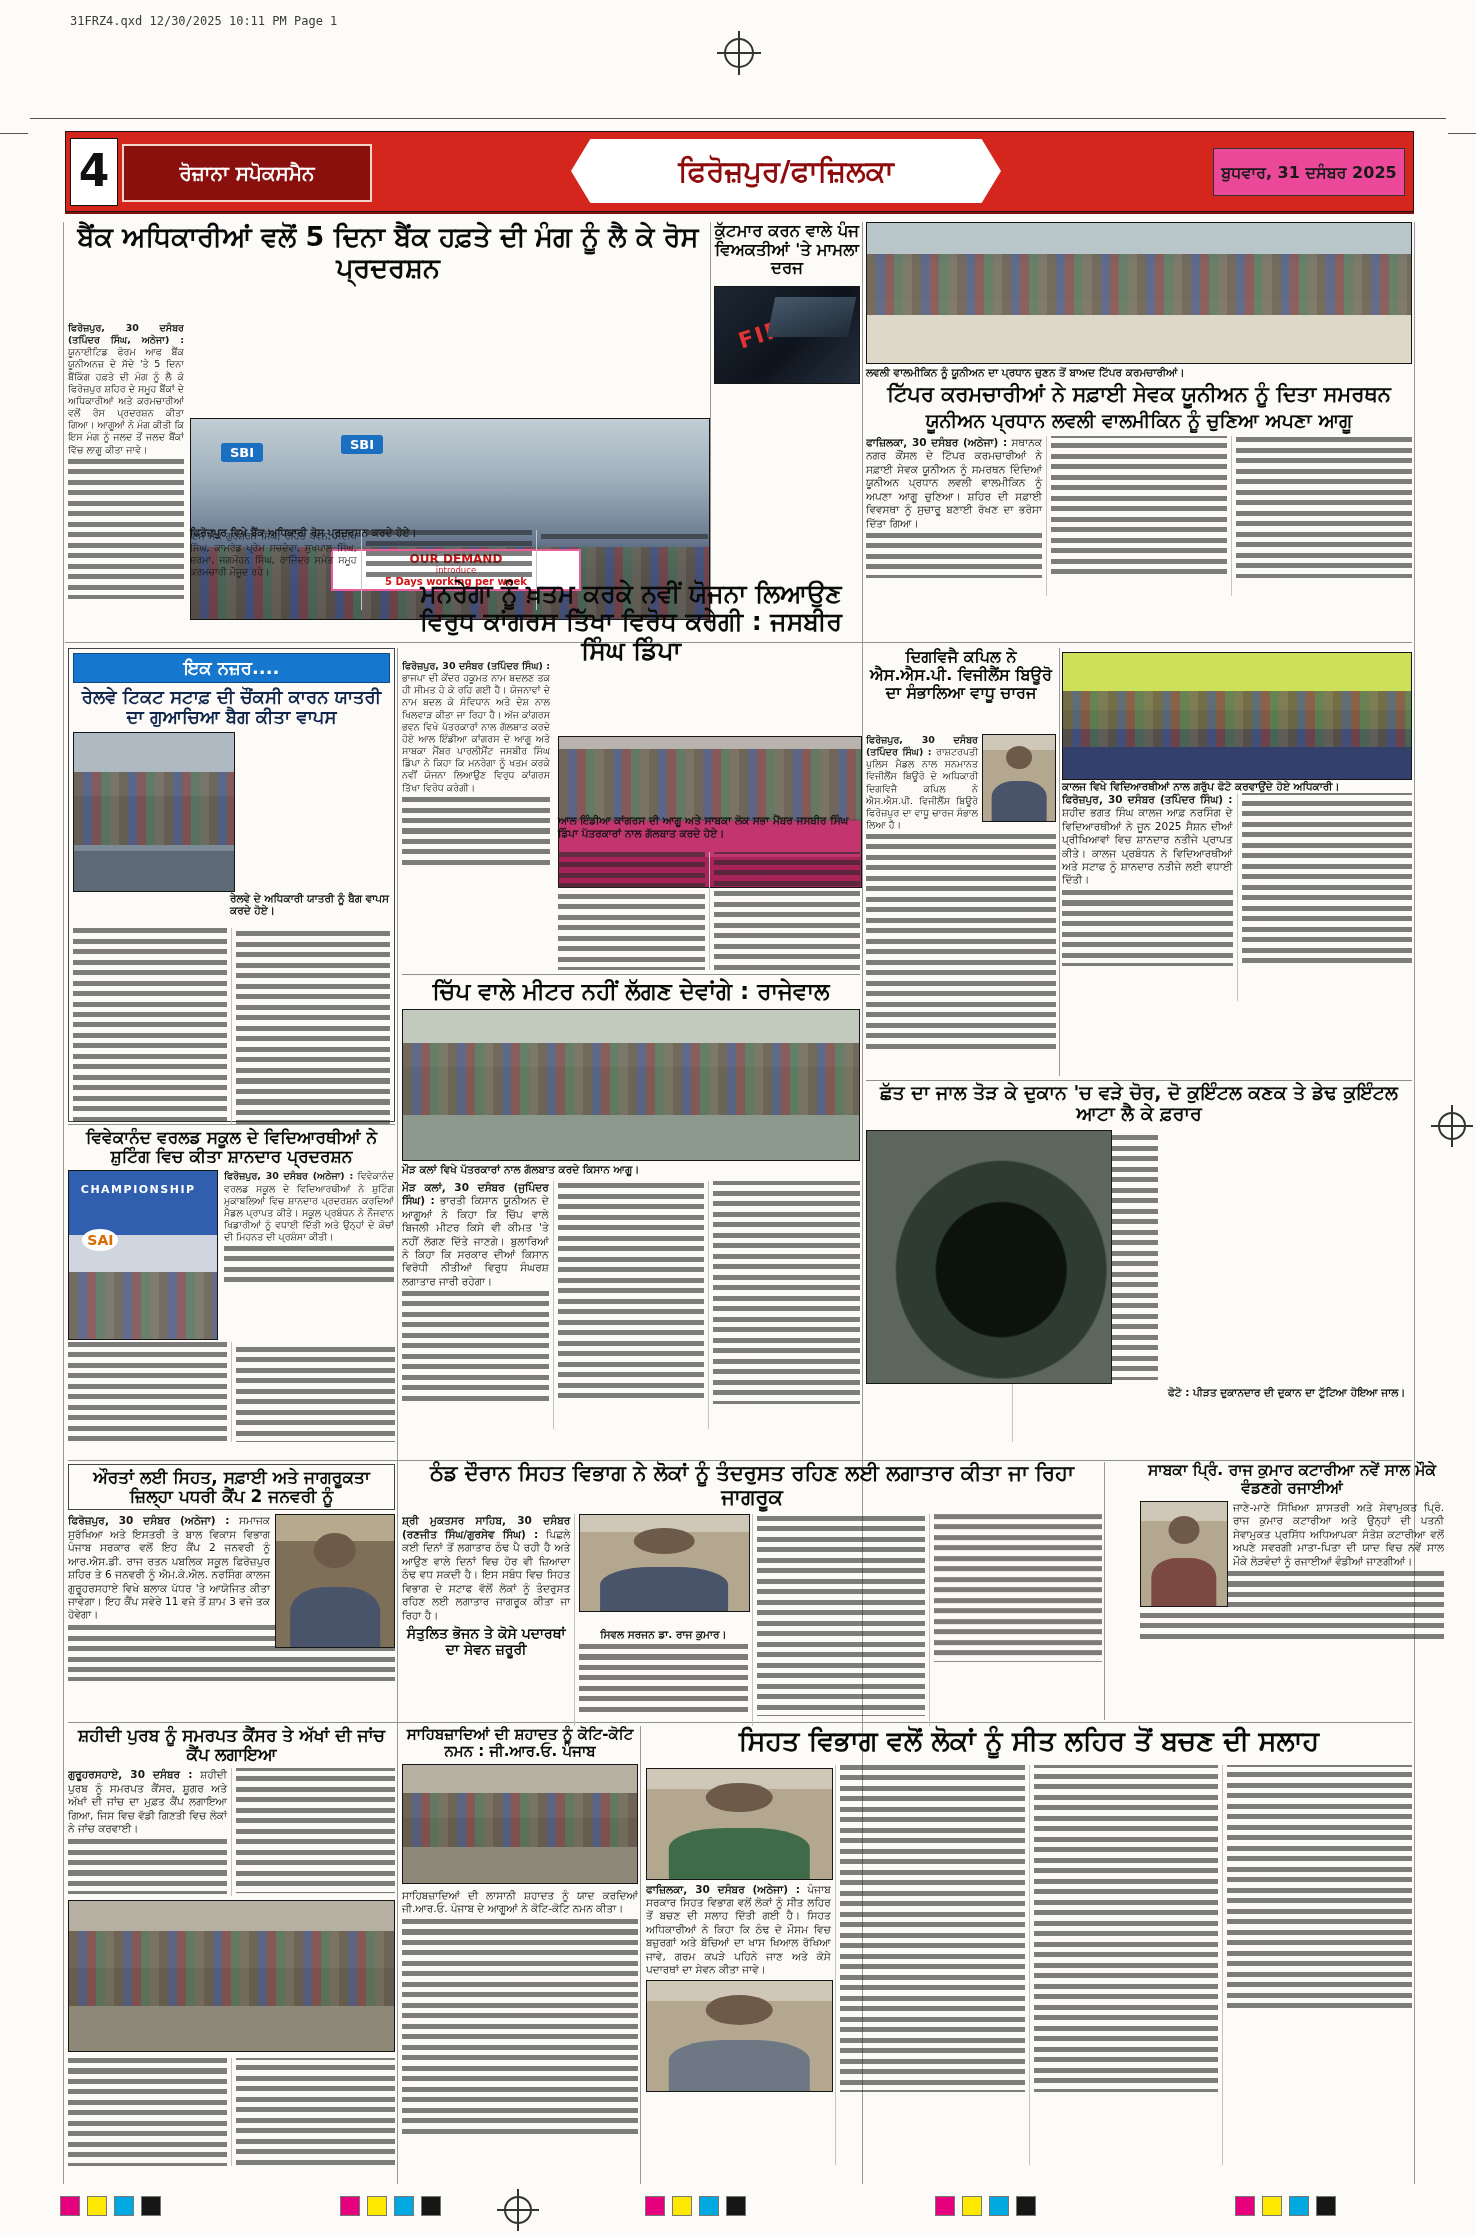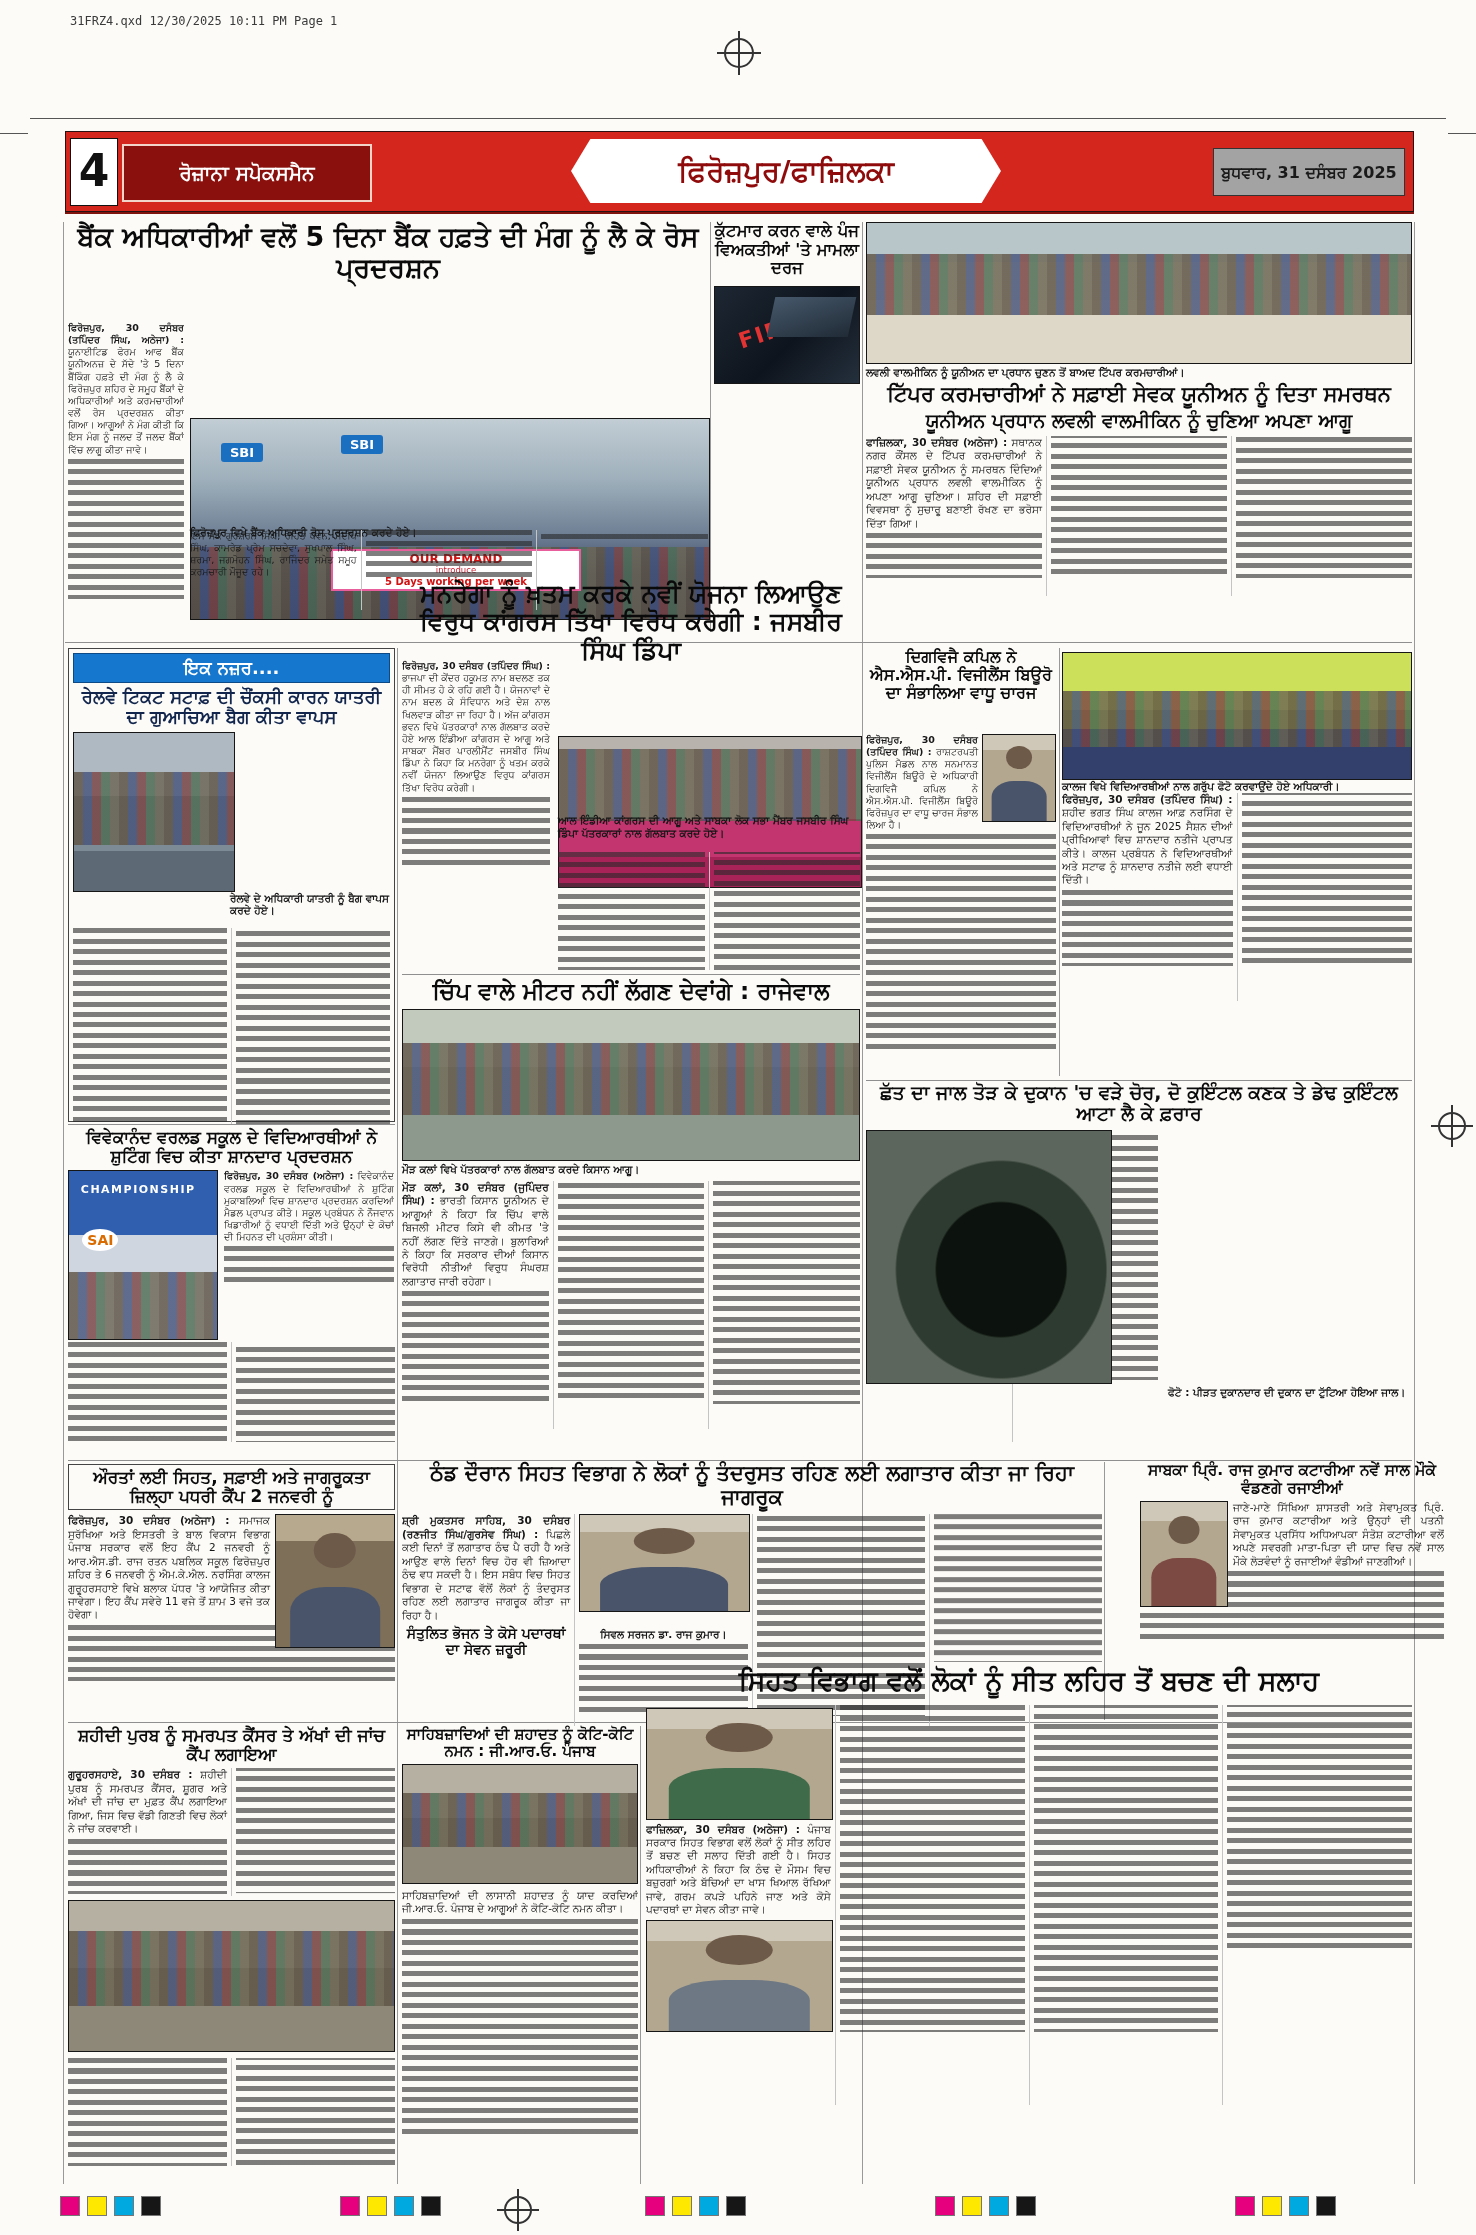--- a/index.html
+++ b/index.html
@@ -24,21 +24,21 @@
   .reg i{position:absolute;background:#333;}
   .reg .v{left:50%;top:-9px;bottom:-9px;width:2px;transform:translateX(-50%);}
   .reg .h{top:50%;left:-9px;right:-9px;height:2px;transform:translateY(-50%);}
   .sq{display:inline-block;width:18px;height:18px;margin-right:7px;vertical-align:top;border:1px solid #777;}
   
   .masthead{border:1px solid #2a1010;box-shadow:0 2px 0 #7e120d;}
   .mh-num{background:#fff;border:1px solid #111;text-align:center;font-weight:bold;font-size:44px;line-height:64px;color:#111;}
   .mh-brand{border:2px solid #f3d4c8;color:#fff;font-weight:bold;font-size:20px;text-align:center;display:flex;align-items:center;justify-content:center;}
   .ribbon{background:#fff;clip-path:polygon(0 50%,4.5% 0,95.5% 0,100% 50%,95.5% 100%,4.5% 100%);
           color:#8f0b0b;font-weight:bold;font-size:29px;text-align:center;display:flex;align-items:center;justify-content:center;}
-  .mh-date{background:#a3a3a3;border:1px solid #333;font-weight:bold;font-size:16px;color:#1a1a1a;display:flex;align-items:center;justify-content:center;}
+  .mh-date{background:#ec4899;border:1px solid #333;font-weight:bold;font-size:16px;color:#1a1a1a;display:flex;align-items:center;justify-content:center;}
   
   .photo{position:relative;border:1px solid #161616;overflow:hidden;background:#cfd2cd;}
   .crowd{position:absolute;left:0;right:0;opacity:.8;
          background:repeating-linear-gradient(90deg,#5d5244 0 9px,#45527a 9px 18px,#7a4343 18px 27px,#4e6b52 27px 36px,#6b6452 36px 45px);}
   .ph-bank{background:linear-gradient(180deg,#c2cdd4 0%,#9fb0bc 30%,#6e7f94 58%,#3f4a66 78%,#2e3650 100%);}
   .sbi{position:absolute;background:#1b6fc0;color:#fff;font-weight:bold;font-size:13px;padding:2px 9px;border-radius:3px;}
   .banner{position:absolute;background:#fff;border:2px solid #e85d9c;text-align:center;padding:2px 4px;}
   .banner .b1{color:#d11313;font-weight:bold;font-size:12px;line-height:1.1;}
   .banner .b2{color:#c23;font-size:8.5px;line-height:1.1;}
   .banner .b3{color:#d11313;font-weight:bold;font-size:10px;line-height:1.15;}
@@ -311,21 +311,21 @@
     <div class="bd" style="height:204px;overflow:hidden;margin-top:4px">
       <div class="photo portrait p-maroon" style="float:left;width:86px;height:104px;margin:0 5px 3px 0">
           <span class="pb"></span>
           <span class="pt"></span>
         </div>
       <p>ਜਾਣੇ-ਮਾਣੇ ਸਿੱਖਿਆ ਸ਼ਾਸਤਰੀ ਅਤੇ ਸੇਵਾਮੁਕਤ ਪ੍ਰਿੰ. ਰਾਜ ਕੁਮਾਰ ਕਟਾਰੀਆ ਅਤੇ ਉਨ੍ਹਾਂ ਦੀ ਪਤਨੀ ਸੇਵਾਮੁਕਤ ਪ੍ਰਸਿੱਧ ਅਧਿਆਪਕਾ ਸੰਤੋਸ਼ ਕਟਾਰੀਆ ਵਲੋਂ ਅਪਣੇ ਸਵਰਗੀ ਮਾਤਾ-ਪਿਤਾ ਦੀ ਯਾਦ ਵਿਚ ਨਵੇਂ ਸਾਲ ਮੌਕੇ ਲੋੜਵੰਦਾਂ ਨੂੰ ਰਜਾਈਆਂ ਵੰਡੀਆਂ ਜਾਣਗੀਆਂ।</p>
       <div class="fx" style="height:70px"></div>
     </div>
   </div>
 
-  <div class="abs" style="left:646px;top:1666px;width:766px;height:458px">
+  <div class="abs" style="left:646px;top:1726px;width:766px;height:458px">
     <div class="hl" style="font-size:27px">ਸਿਹਤ ਵਿਭਾਗ ਵਲੋਂ ਲੋਕਾਂ ਨੂੰ ਸੀਤ ਲਹਿਰ ਤੋਂ ਬਚਣ ਦੀ ਸਲਾਹ</div>
     <div class="bd cols" style="columns:4;height:400px;margin-top:8px">
       <figure>
         <div class="photo portrait p-green" style="width:100%;height:110px">
             <span class="pb"></span>
             <span class="pt"></span>
           </div>
       </figure>
       <p><b class="dl">ਫਾਜ਼ਿਲਕਾ, 30 ਦਸੰਬਰ (ਅਠੇਜਾ) :</b> <span>ਪੰਜਾਬ ਸਰਕਾਰ ਸਿਹਤ ਵਿਭਾਗ ਵਲੋਂ ਲੋਕਾਂ ਨੂੰ ਸੀਤ ਲਹਿਰ ਤੋਂ ਬਚਣ ਦੀ ਸਲਾਹ ਦਿੱਤੀ ਗਈ ਹੈ। ਸਿਹਤ ਅਧਿਕਾਰੀਆਂ ਨੇ ਕਿਹਾ ਕਿ ਠੰਢ ਦੇ ਮੌਸਮ ਵਿਚ ਬਜ਼ੁਰਗਾਂ ਅਤੇ ਬੱਚਿਆਂ ਦਾ ਖਾਸ ਖਿਆਲ ਰੱਖਿਆ ਜਾਵੇ, ਗਰਮ ਕਪੜੇ ਪਹਿਨੇ ਜਾਣ ਅਤੇ ਕੋਸੇ ਪਦਾਰਥਾਂ ਦਾ ਸੇਵਨ ਕੀਤਾ ਜਾਵੇ।</span></p>
       <figure>

